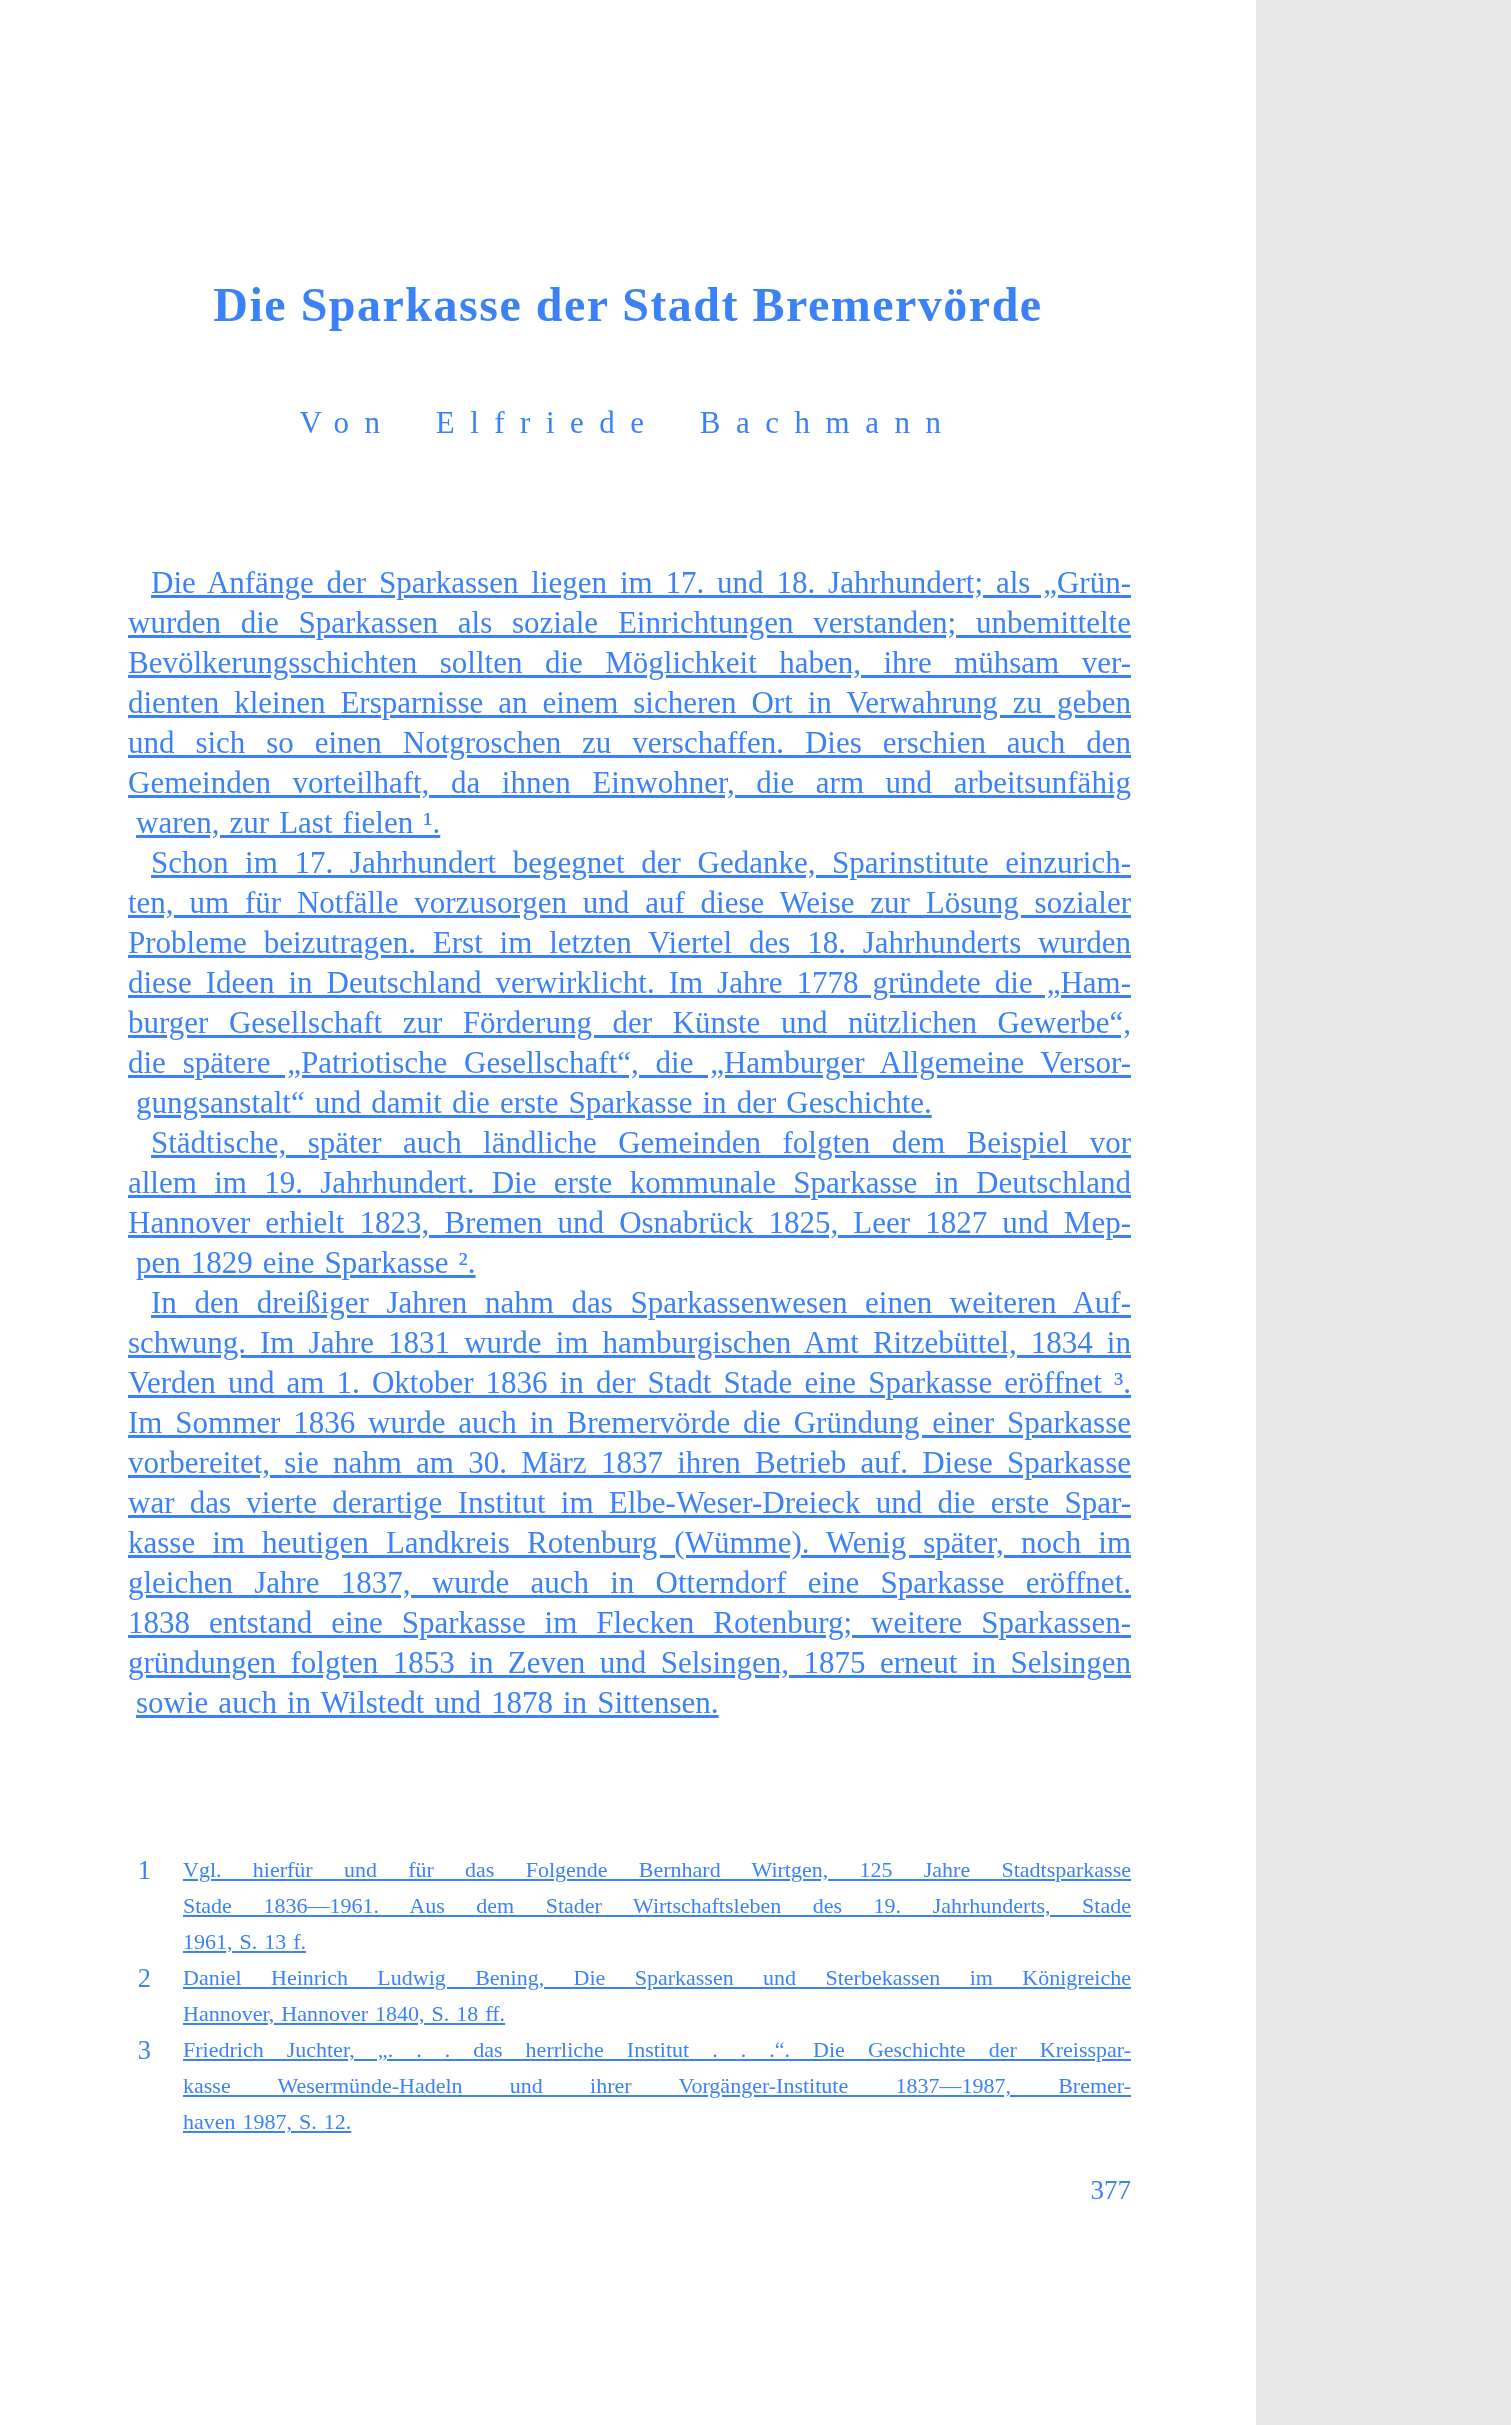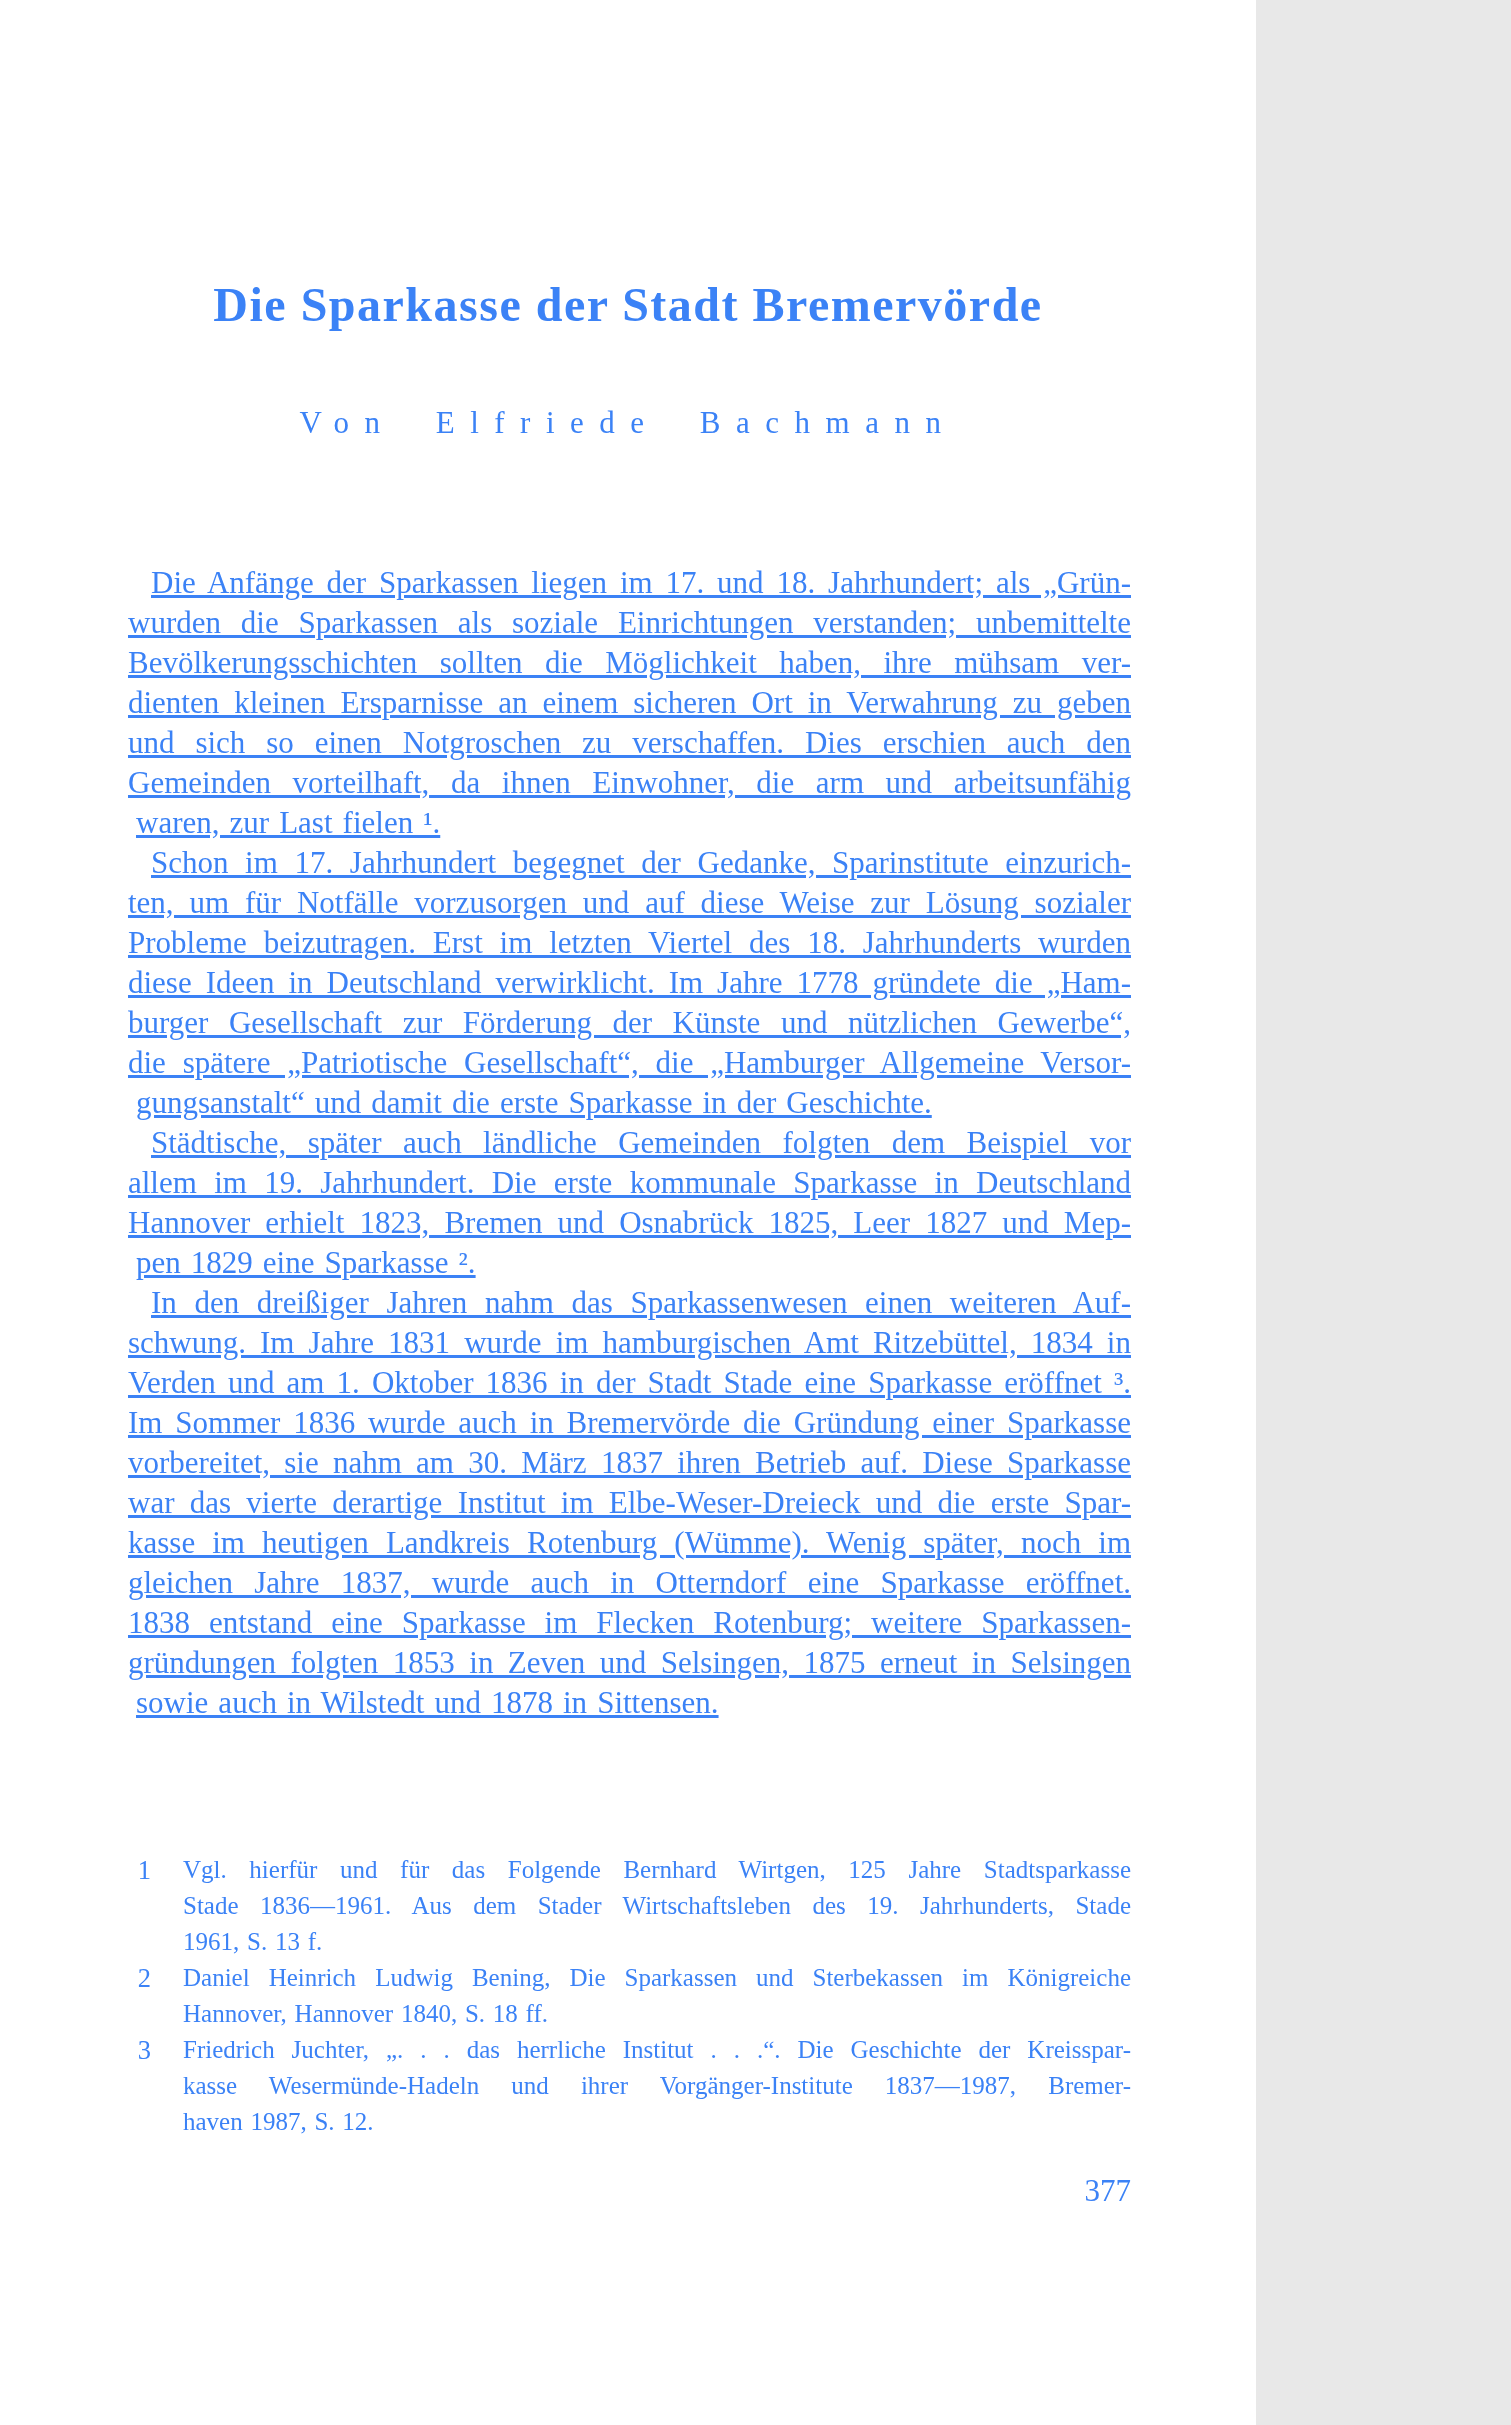--- a/index.html
+++ b/index.html
@@ -63,35 +63,36 @@
   }
   .footnote { position: relative; padding-left: 55px; }
   .fn-num {
     position: absolute;
     left: 9.8px;
     top: 0;
     font-size: 26.5px;
     line-height: 36px;
   }
   .fn-line {
-    font-size: 25px;
+    font-size: 22px;
     line-height: 36px;
     height: 36px;
     overflow: hidden;
     text-align: justify;
     text-align-last: justify;
     text-justify: inter-word;
     word-spacing: 1.5px;
+    text-decoration: underline;
   }
   .fn-line.lastline { text-align-last: left; }
   .page-number {
     position: absolute;
     top: 2171px;
     right: 125px;
-    font-size: 31px;
+    font-size: 27px;
     line-height: 39px;
     text-align: right;
   }
 </style>
 </head>
 <body>
 
 <div class="page">
   <div class="title">Die Sparkasse der Stadt Bremervörde</div>
   <div class="author">Von Elfriede Bachmann</div>

